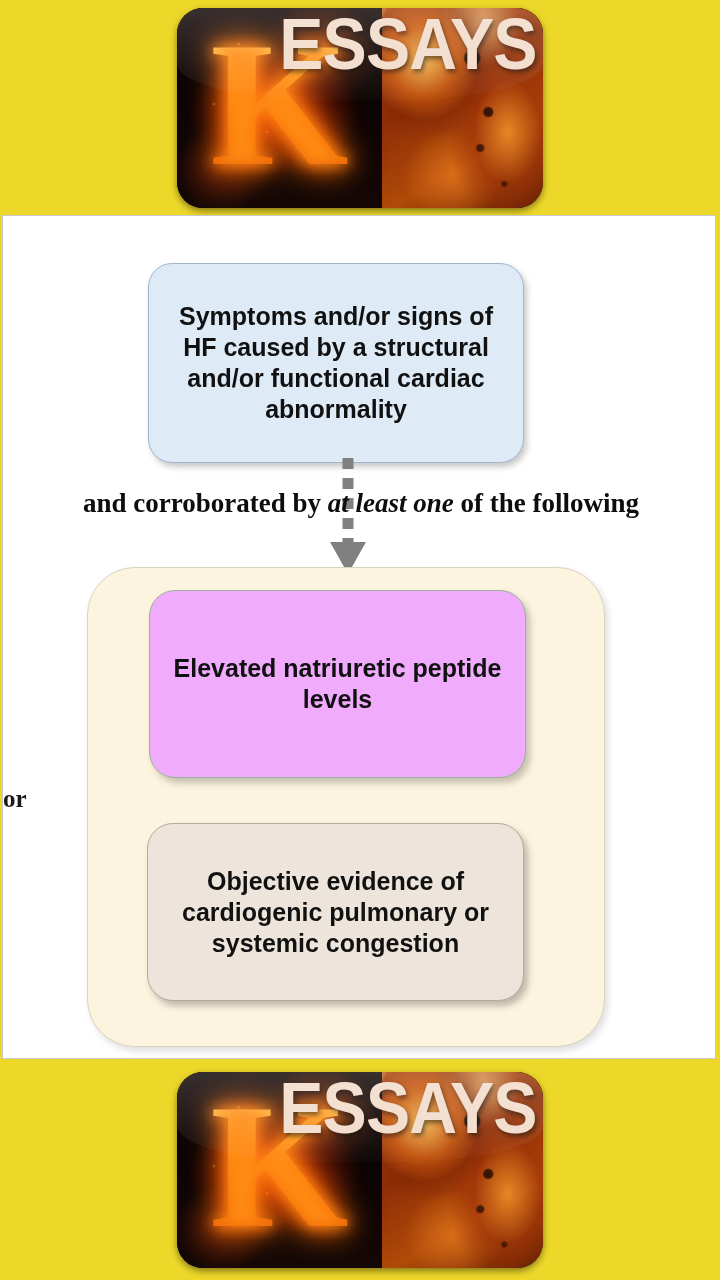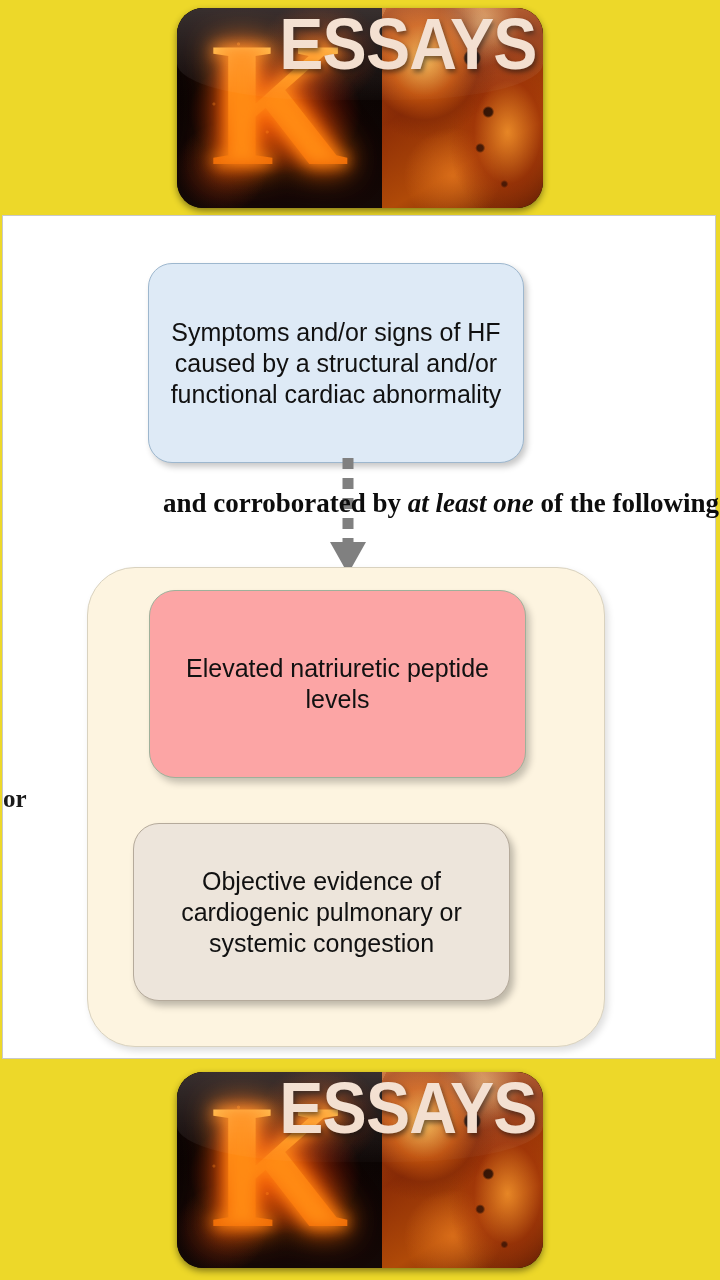--- a/index.html
+++ b/index.html
@@ -166,20 +166,21 @@
     position: absolute;
     box-sizing: border-box;
     display: flex;
     align-items: center;
     justify-content: center;
     text-align: center;
     color: #111111;
     font-size: 25px;
     line-height: 1.24;
     padding: 6px 14px;
+    font-weight: bold;
   }
 
   .box-hf {
     left: 145px;
     top: 47px;
     width: 376px;
     height: 200px;
     background: #DEEAF6;
     border: 1px solid #9DB7CE;
     border-radius: 24px;
@@ -197,55 +198,55 @@
     border-radius: 48px;
     box-shadow: 3px 4px 7px rgba(0,0,0,0.13);
     box-sizing: border-box;
   }
 
   .box-np {
     left: 146px;
     top: 374px;
     width: 377px;
     height: 188px;
-    background: #fca5a5;
+    background: #f0abfc;
     border: 1px solid #9FB09A;
     border-radius: 26px;
     box-shadow: 4px 5px 7px rgba(0,0,0,0.22);
   }
 
   .or-label {
     position: absolute;
     left: 0;
     top: 569px;
     width: 690px;
     text-align: left;
     font-family: "Liberation Serif", serif;
     font-weight: bold;
     font-size: 25px;
     color: #1a1a1a;
   }
 
   .box-obj {
-    left: 130px;
+    left: 144px;
     top: 607px;
     width: 377px;
     height: 178px;
     background: #EDE5DB;
     border: 1px solid #B5AA9B;
     border-radius: 26px;
     box-shadow: 4px 5px 7px rgba(0,0,0,0.25);
   }
 
   .corroborate {
     position: absolute;
     left: 0;
     top: 272px;
     width: 716px;
-    text-align: right;
+    text-align: center;
     font-family: "Liberation Serif", serif;
     font-weight: bold;
     font-size: 27px;
     color: #0d0d0d;
     white-space: nowrap;
   }
   .corroborate .em { font-style: italic; }
 
   .connector {
     position: absolute;

